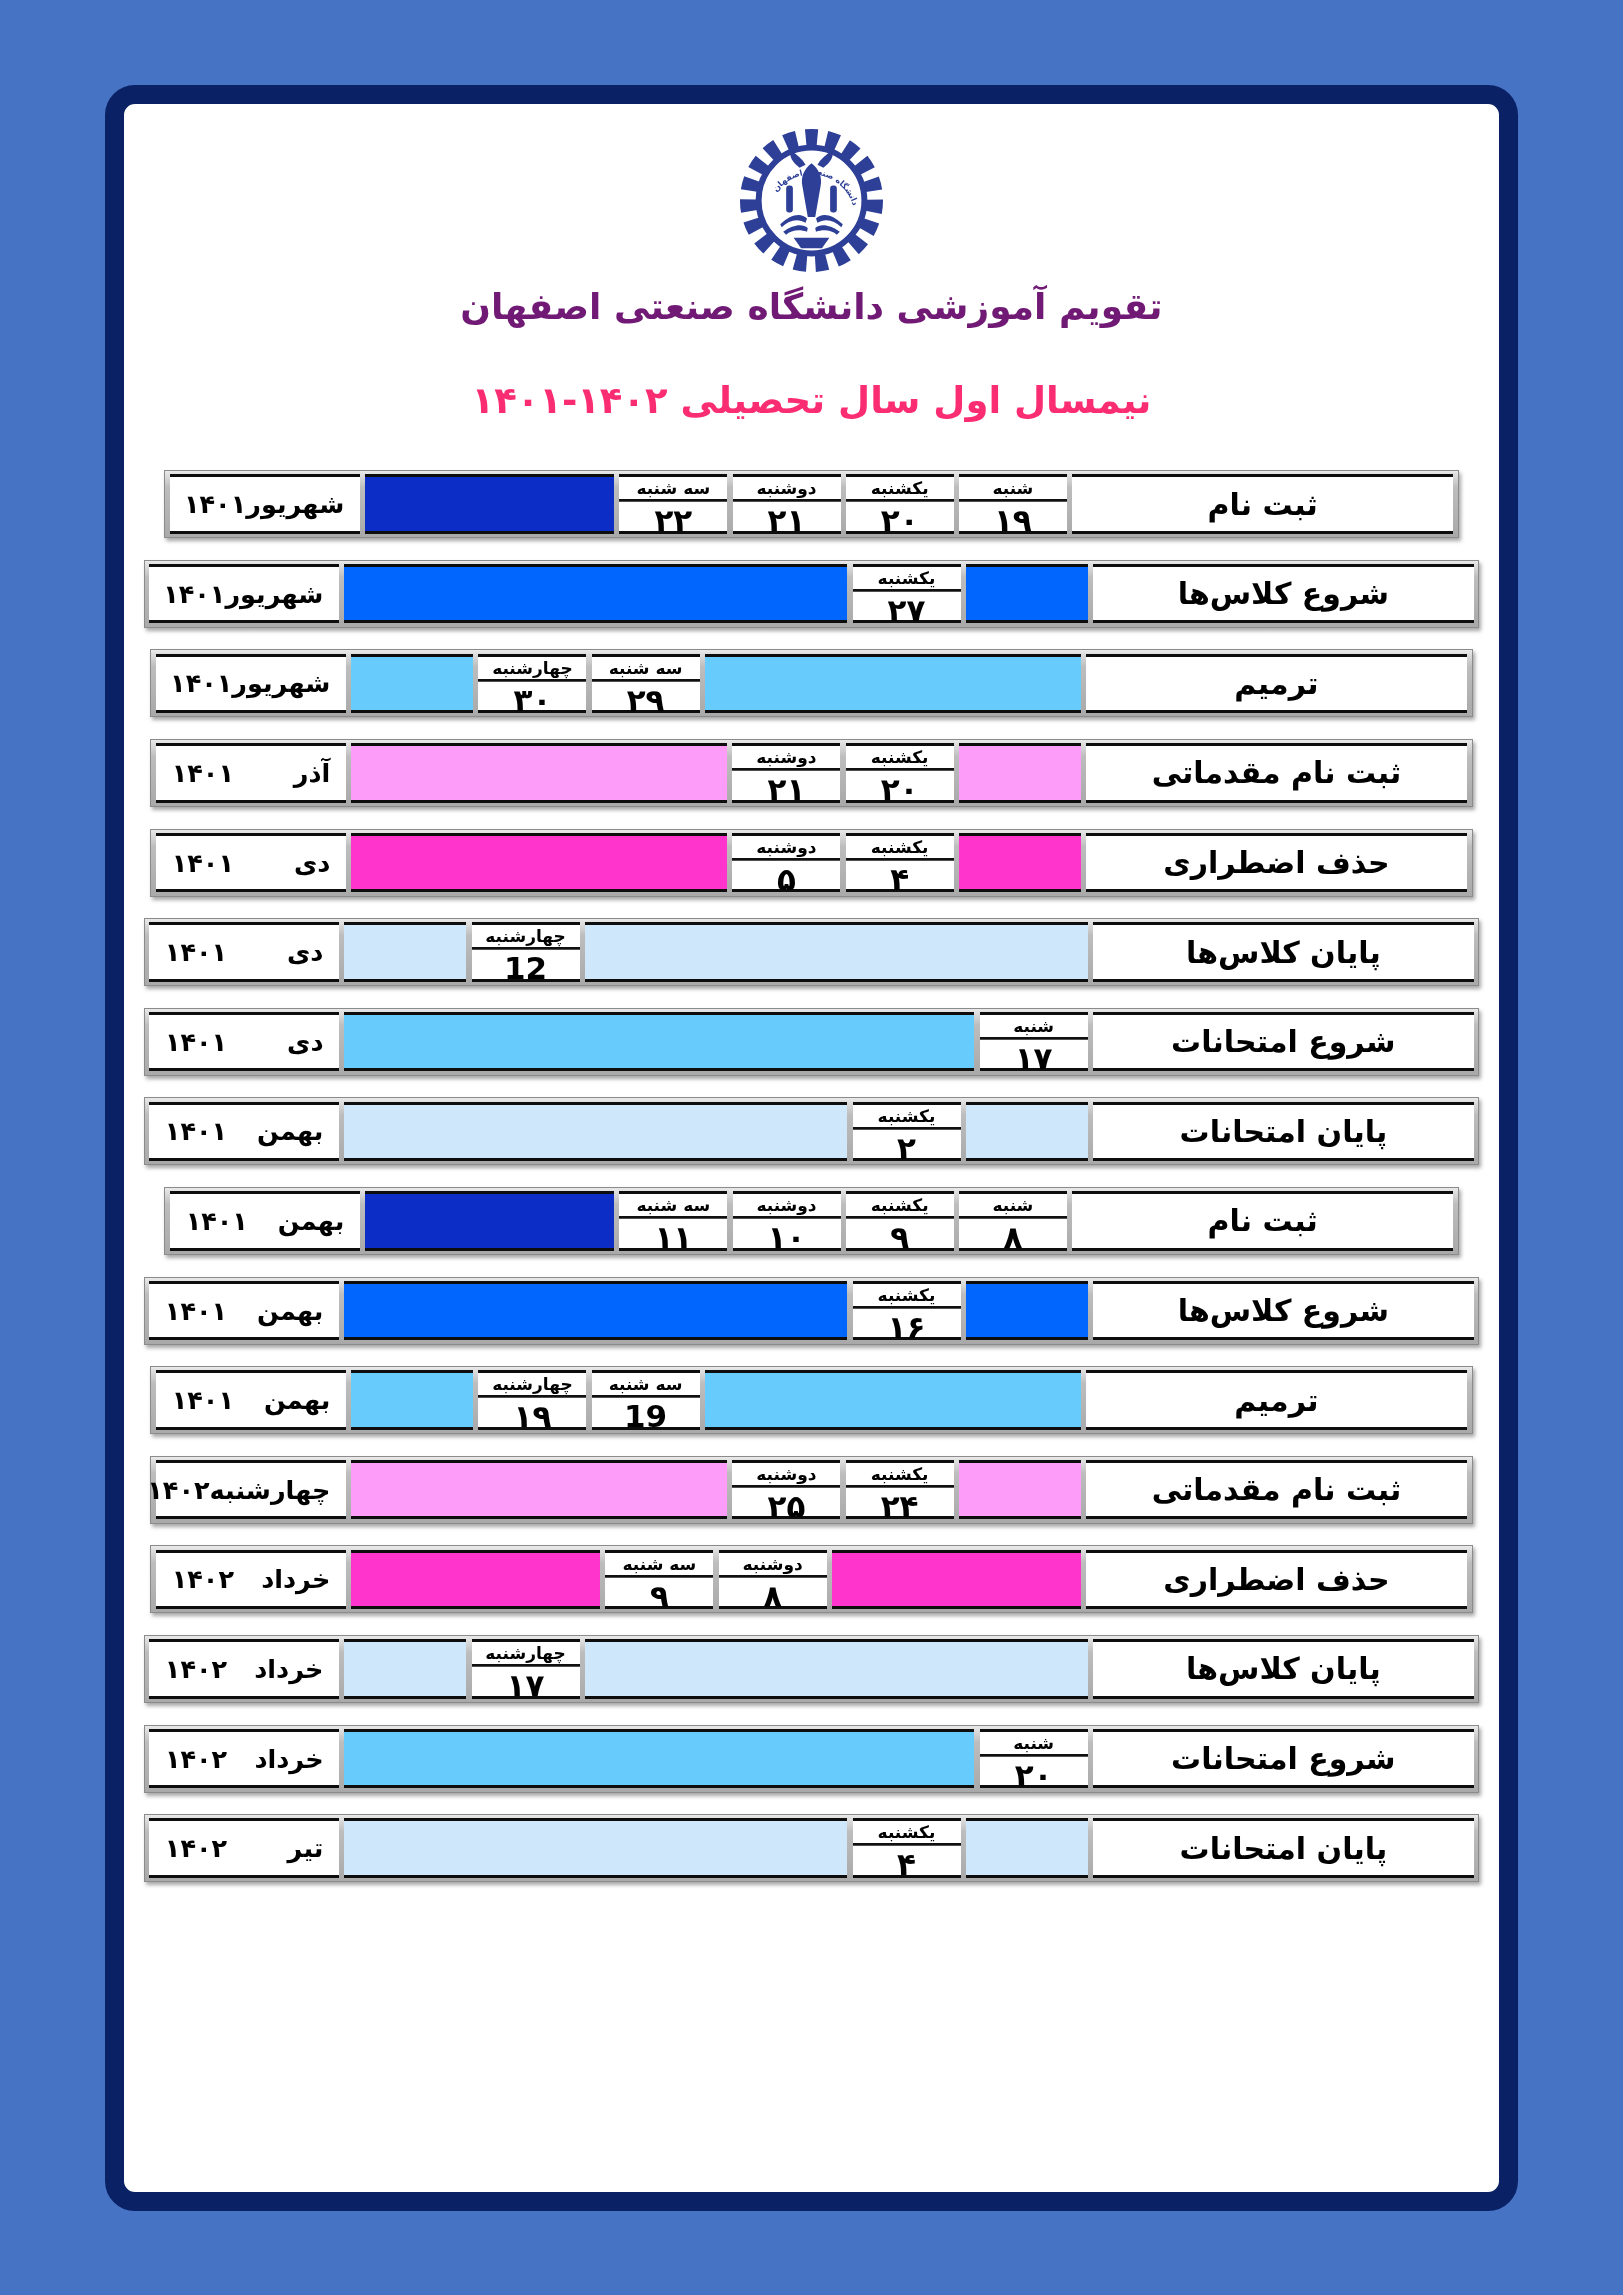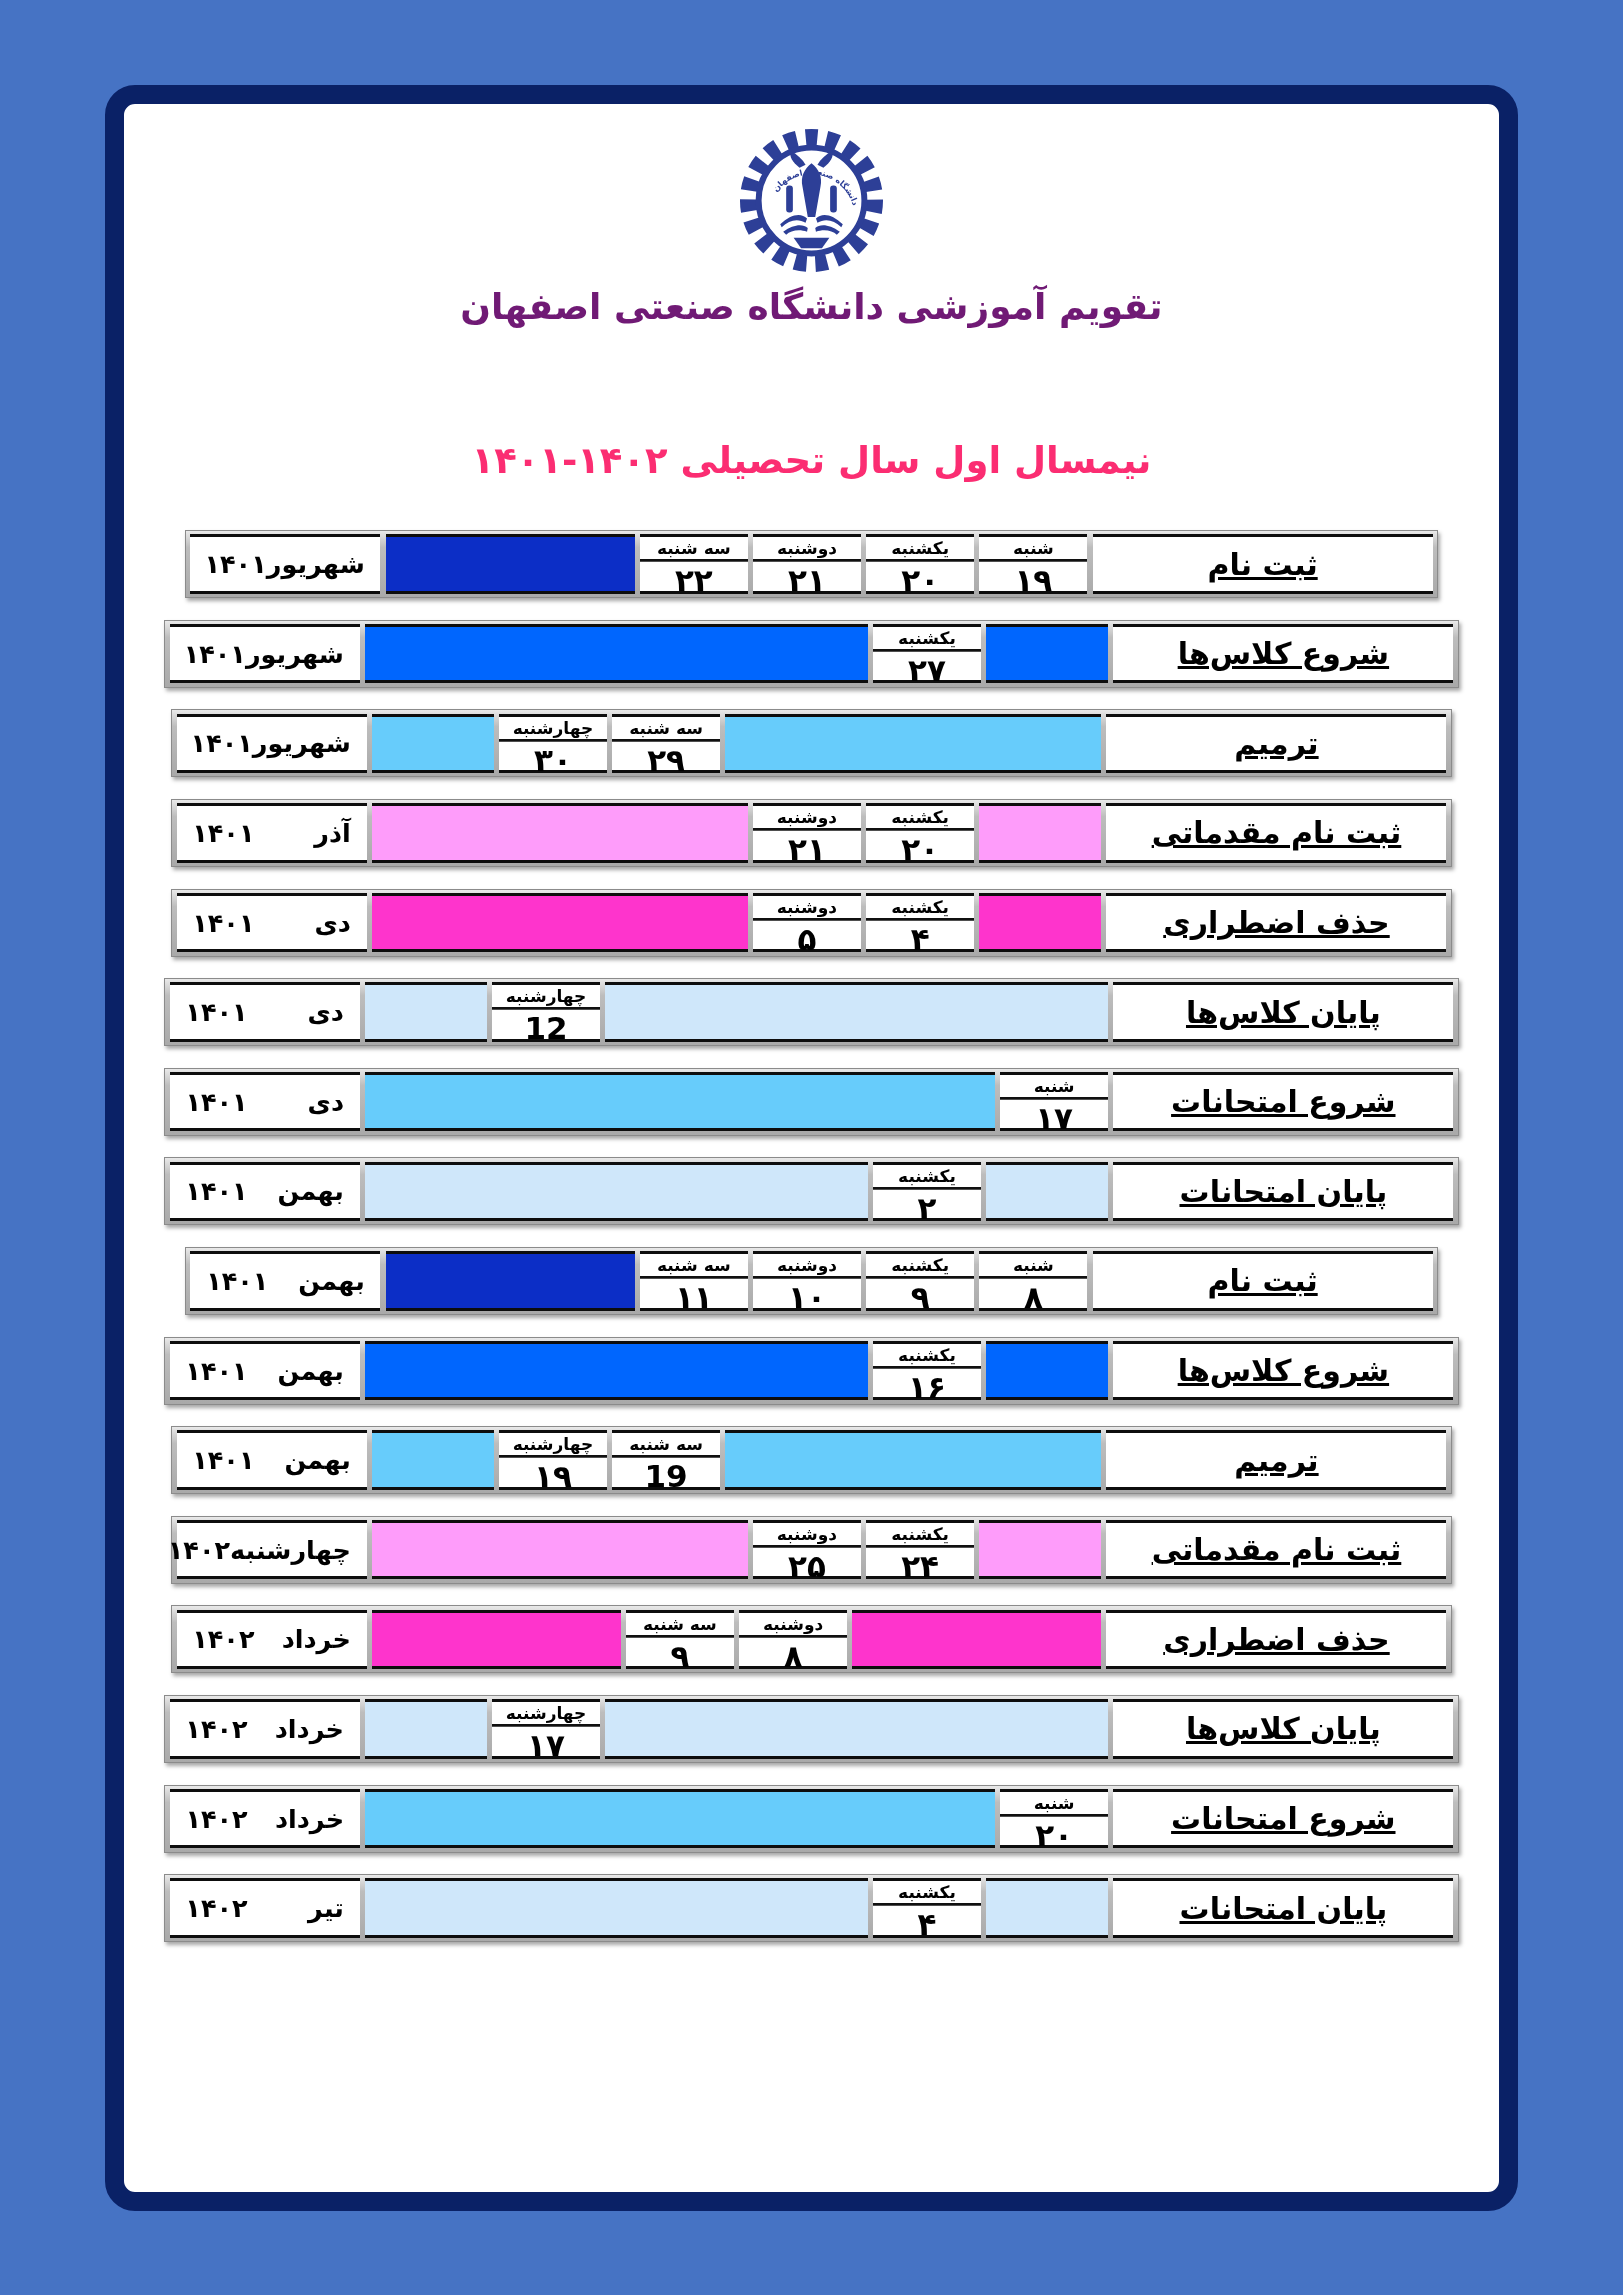--- a/index.html
+++ b/index.html
@@ -19,21 +19,21 @@
   }
   .logo-wrap{width:100%;text-align:center;margin-top:22px;}
   .main-title{
     text-align:center;direction:rtl;
     color:#701a75;font-size:36px;font-weight:bold;
     margin:9.2px 0 0 0;
   }
   .sem-heading{
     text-align:center;direction:rtl;
     color:#fb2d72;font-size:37px;font-weight:bold;
-    margin:112px auto 48px auto;
+    margin:52px auto 48px auto;
   }
   .sem-years{direction:ltr;unicode-bidi:isolate;}
   
   .bar{
     direction:rtl;
     display:flex;align-items:stretch;column-gap:5.2px;
     width:max-content;height:68px;
     margin:0 auto 21.6px auto;
     padding:3.3px 4.6px;
     background:linear-gradient(180deg,#e9e9e9 0%,#bdbdbd 25%,#a9a9a9 100%);
@@ -42,22 +42,22 @@
     box-sizing:border-box;
   }
   .cell{
     background:#ffffff;
     border-top:3.3px solid #0d0d0d;
     border-bottom:3.3px solid #0d0d0d;
     box-sizing:border-box;
     color:#000;
   }
   .label-cell{
-    width:340px;display:flex;align-items:center;justify-content:center;
-    font-size:30px;font-weight:bold;direction:rtl;text-decoration:underline;
+    width:381px;display:flex;align-items:center;justify-content:center;
+    font-size:30px;font-weight:bold;direction:rtl;
   }
   .month-cell{
     width:190px;display:flex;align-items:center;justify-content:space-between;
     padding:0 15.7px;font-size:25.5px;font-weight:bold;direction:rtl;
   }
   .day-cell{width:108px;display:flex;flex-direction:column;}
   .day-name{
     height:23.6px;line-height:22px;text-align:center;
     font-size:17px;font-weight:bold;
     border-bottom:2px solid #101010;

